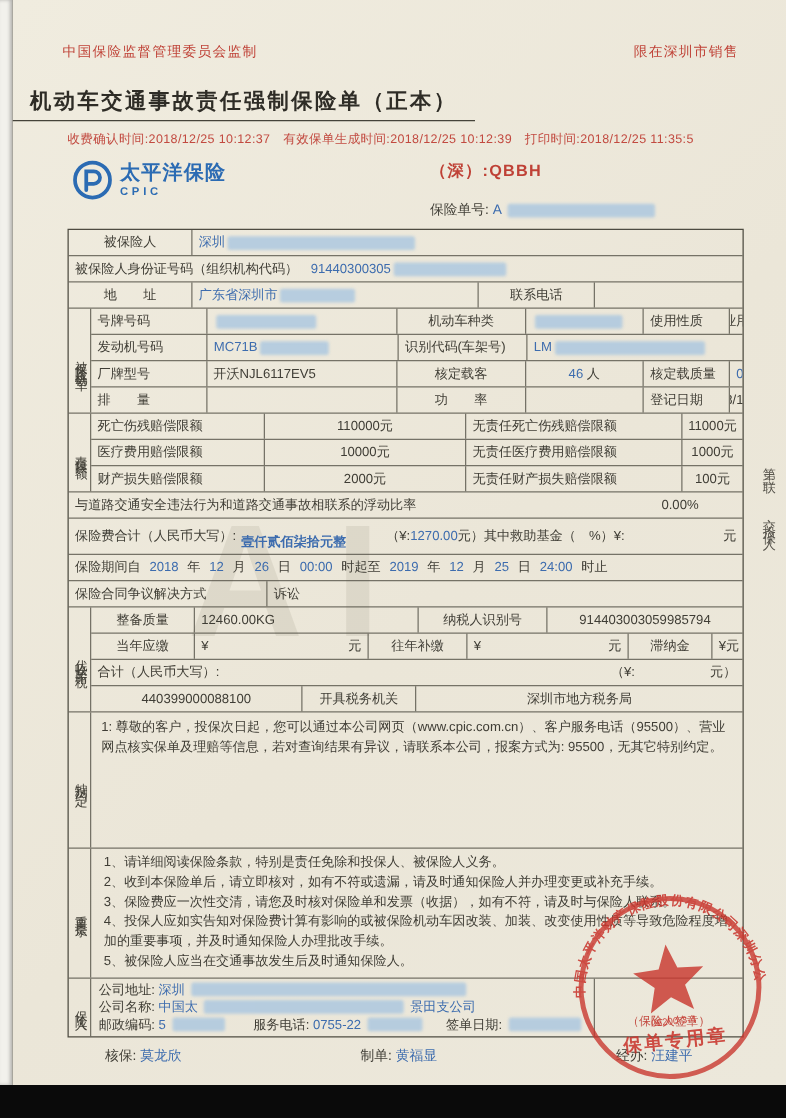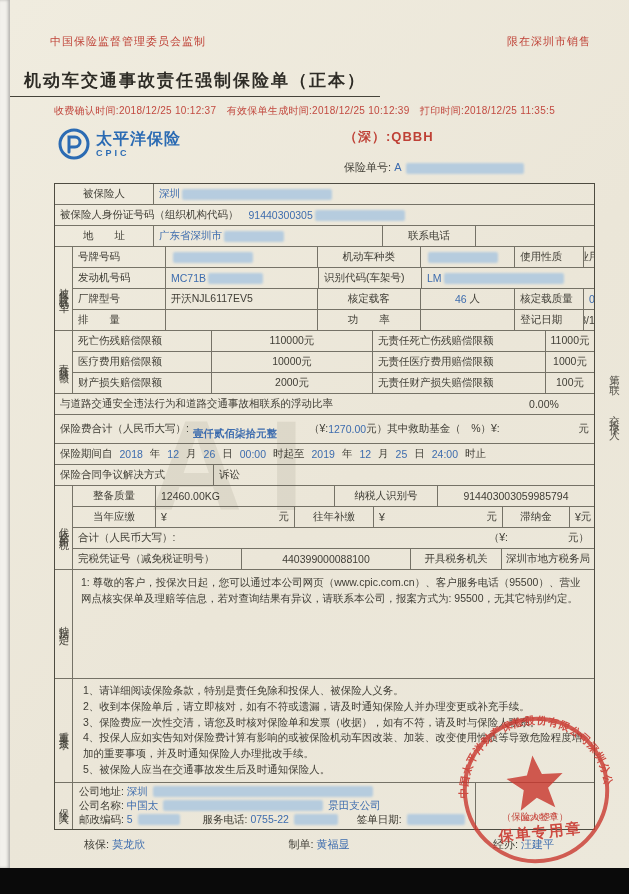--- a/index.html
+++ b/index.html
@@ -270,21 +270,20 @@
               </div>
           </div>
           <div class="row">
             <div class="c grow sb">
               <span>合计（人民币大写）:</span>
               <span style="margin-left:auto;margin-right:60px">（¥:</span>
               <span>元）</span>
             </div>
           </div>
           <div class="row">
-            <div class="c" style="width:158px">完税凭证号（减免税证明号）</div>
             <div class="c ctr v" style="width:158px">440399000088100</div>
             <div class="c ctr" style="width:80px">开具税务机关</div>
             <div class="c grow ctr v">深圳市地方税务局</div>
           </div>
         </div>
       </div>
 
       <div class="sect">
         <div class="vlab">
             <span>特别约定</span>

